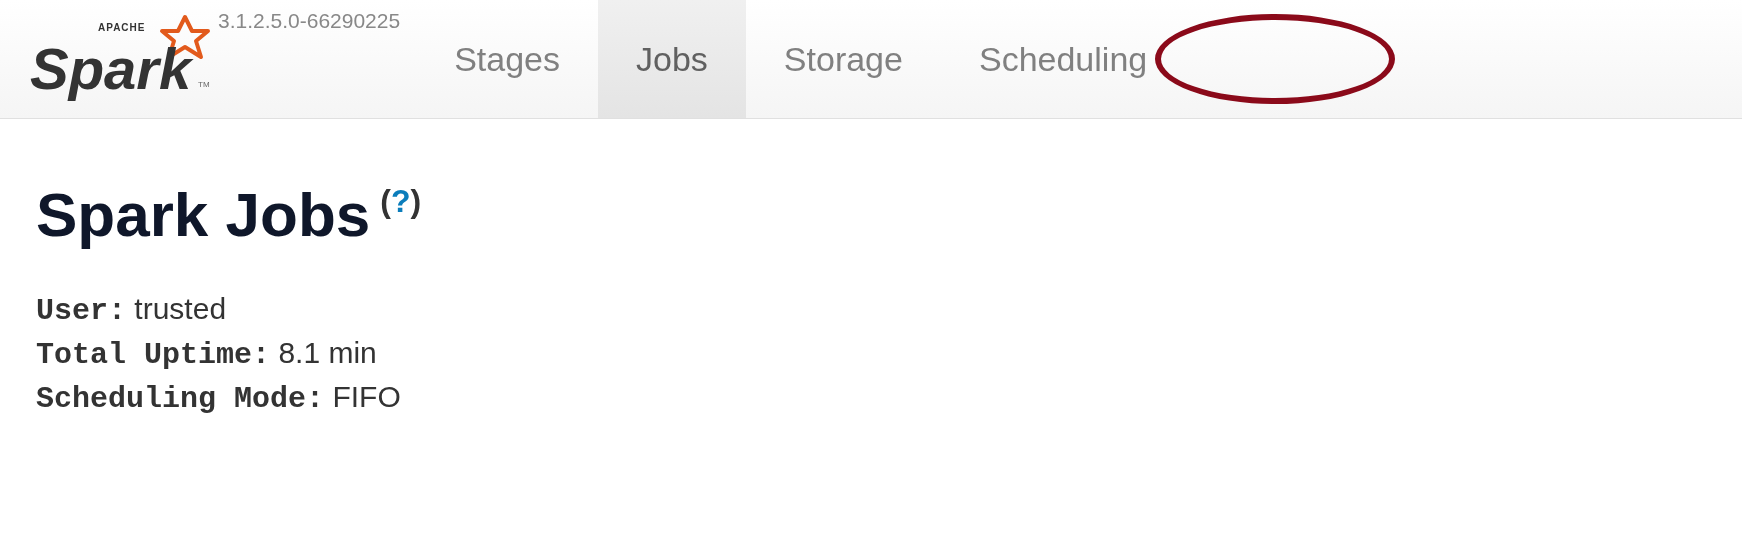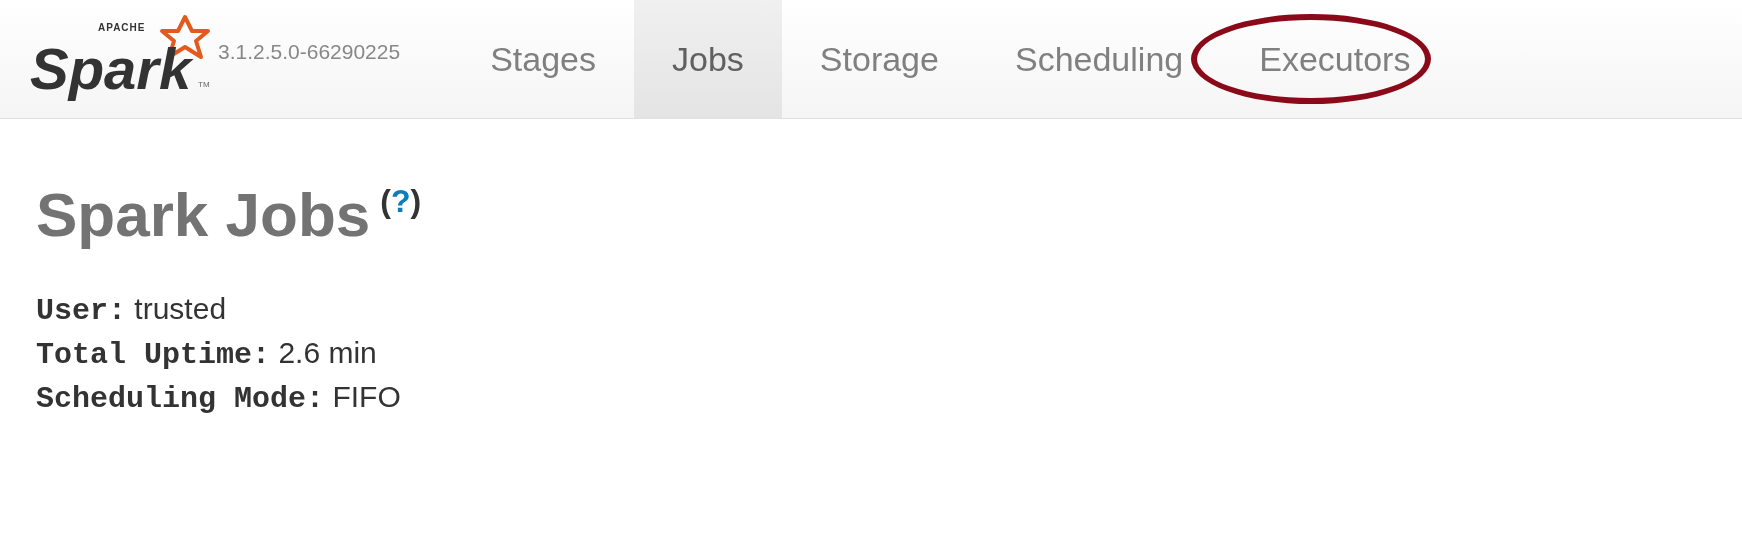--- a/index.html
+++ b/index.html
@@ -15,22 +15,22 @@
     .navbar {
       display: flex;
       align-items: center;
       height: 119px;
       background: linear-gradient(to bottom, #ffffff 0%, #f5f5f5 100%);
       border-bottom: 1px solid #e0e0e0;
       padding-left: 30px;
     }
     .logo-area {
       display: flex;
-      align-items: center;
-      margin-right: 52px;
+      align-items: flex-start;
+      margin-right: 16px;
     }
     .spark-logo {
       width: 180px;
       height: 100px;
       position: relative;
     }
     .version {
       color: #888888;
       font-size: 21px;
       margin-left: 8px;
@@ -67,21 +67,21 @@
     .content {
       padding: 60px 0 0 36px;
     }
     .page-title {
       display: flex;
       align-items: flex-start;
     }
     .page-title h1 {
       font-size: 62px;
       font-weight: 700;
-      color: #737373;
+      color: #0f172a;
     }
     .help-link {
       font-size: 32px;
       font-weight: 700;
       color: #333333;
       margin-left: 10px;
       margin-top: 4px;
       cursor: pointer;
     }
     .help-q {
@@ -129,38 +129,37 @@
     <div class="nav-tab active">
       <span>Jobs</span>
     </div>
     <div class="nav-tab">
       <span>Storage</span>
     </div>
     <div class="nav-tab">
       <span>Scheduling</span>
     </div>
     <div class="nav-tab">
-      <span>Executors</span>
       <div class="highlight-oval"></div>
     </div>
   </div>
 </div>
 
 <div class="content">
   <div class="page-title">
     <h1>Spark Jobs</h1>
     <span class="help-link">(<span class="help-q">?</span>)</span>
   </div>
   <div class="info-list">
     <div class="info-line">
       <span class="info-label">User:</span>
       <span class="info-value">trusted</span>
     </div>
     <div class="info-line">
       <span class="info-label">Total Uptime:</span>
-      <span class="info-value">2.6 min</span>
+      <span class="info-value">8.1 min</span>
     </div>
     <div class="info-line">
       <span class="info-label">Scheduling Mode:</span>
       <span class="info-value">FIFO</span>
     </div>
   </div>
 </div>
 
 </body></html>

